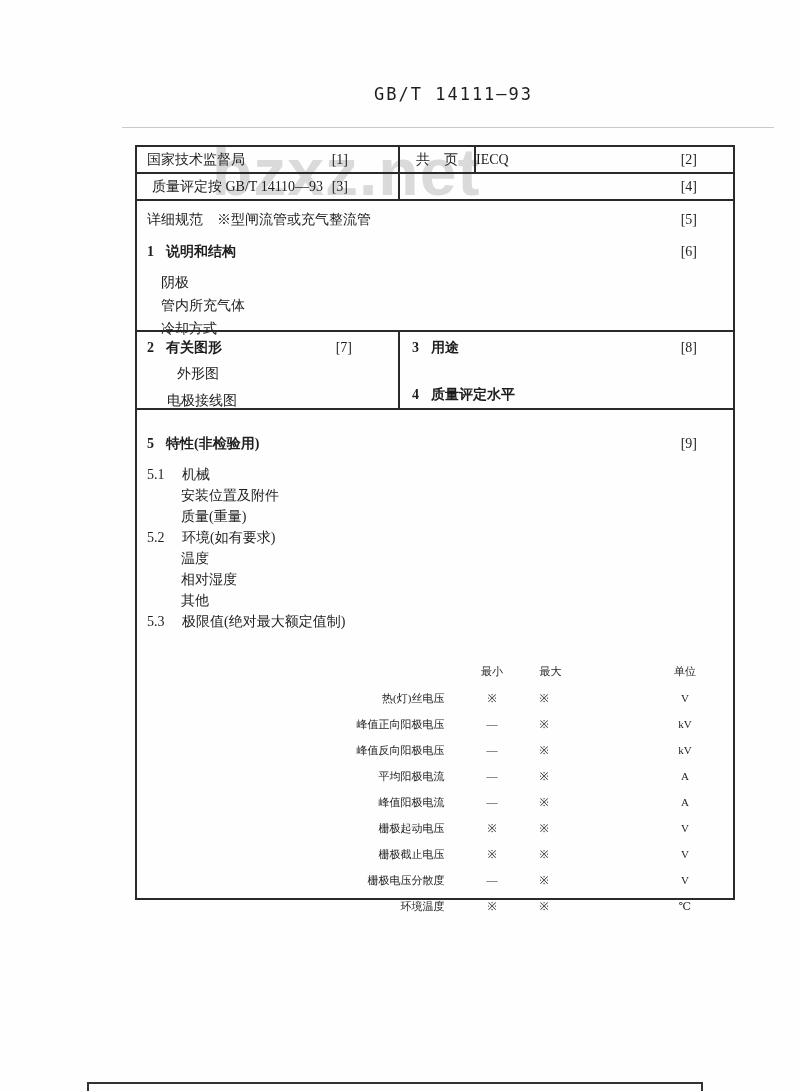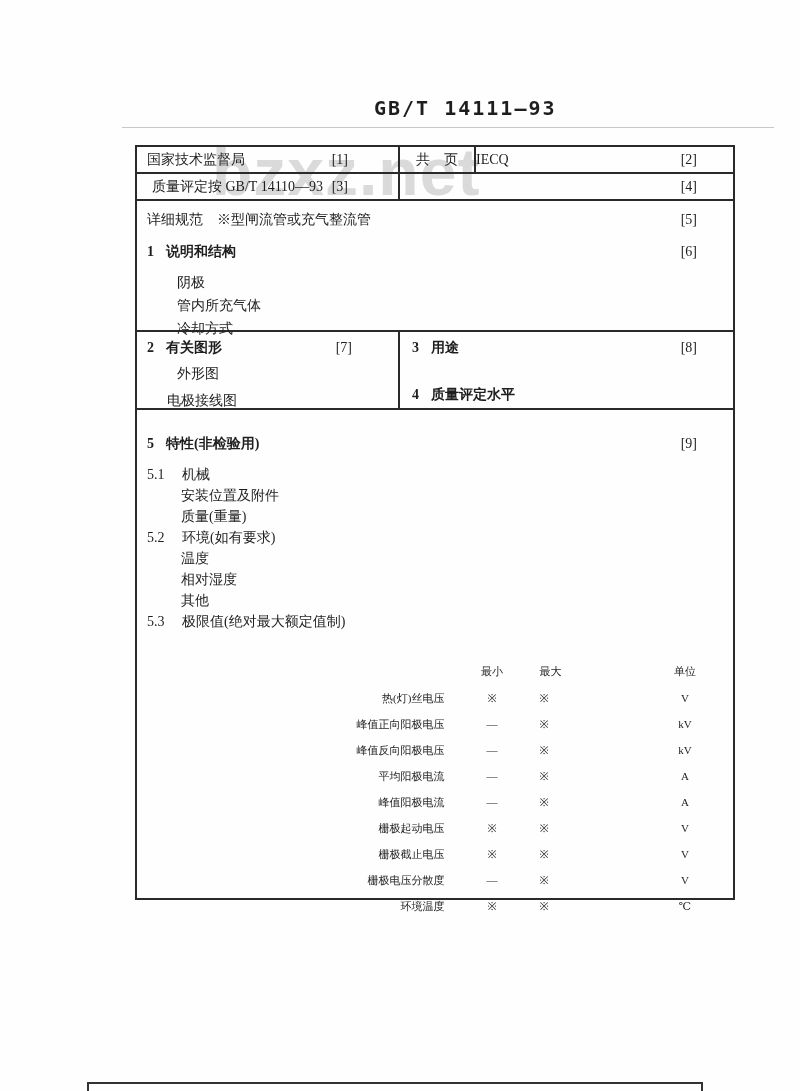--- a/index.html
+++ b/index.html
@@ -1,21 +1,21 @@
 <!DOCTYPE html>
 <html><head>
 <meta charset="utf-8">
 <style>
   html,body{margin:0;padding:0;background:#ffffff;}
   .page{
     position:relative;width:800px;height:1091px;background:#fefefe;overflow:hidden;
     font-family:"Liberation Serif","DejaVu Serif",serif;color:#1e1e1e;font-size:14px;
   }
   .doc-number{
-    position:absolute;left:374px;top:96px;font-weight:bold;font-size:20px;
+    position:absolute;left:374px;top:84px;font-weight:normal;font-size:17px;
     letter-spacing:2px;font-family:"DejaVu Sans Mono","Liberation Mono",monospace;
   }
   .faint-rule{position:absolute;left:122px;top:127px;width:652px;height:1px;background:#c9c9c9;}
   .watermark{
     position:absolute;left:212px;top:134px;z-index:0;
     font-family:"Liberation Sans","DejaVu Sans",sans-serif;
     font-weight:bold;font-size:66px;color:#dadada;letter-spacing:1px;user-select:none;
   }
   .main-box{
     position:absolute;left:135px;top:145px;width:600px;height:755px;z-index:1;
@@ -30,21 +30,21 @@
   .cell-r4{flex:1;justify-content:flex-end;}
   .ref{white-space:nowrap;}
   .ref-in1{margin-left:auto;margin-right:50px;}
   .ref-edge{margin-left:auto;margin-right:36px;}
   .sec1{height:131px;border-bottom:2px solid #2a2a2a;box-sizing:border-box;padding:9px 0 0 10px;}
   .line-flex{display:flex;line-height:20px;}
   .spec-label{margin-right:14px;}
   .sec-title{font-weight:bold;}
   .sec-num{font-weight:bold;margin-right:12px;}
   .sec1-head{margin-top:12px;}
-  .indent-items{margin-left:30px;margin-top:9px;line-height:23px;}
+  .indent-items{margin-left:14px;margin-top:9px;line-height:23px;}
   .sec23{display:flex;height:78px;border-bottom:2px solid #2a2a2a;box-sizing:border-box;}
   .sec2-col{width:263px;border-right:2px solid #2a2a2a;box-sizing:border-box;padding:6px 0 0 10px;}
   .sec3-col{flex:1;padding:6px 0 0 12px;box-sizing:border-box;}
   .ref7{margin-left:auto;margin-right:46px;}
   .sec2-item1{margin-left:30px;margin-top:7px;}
   .sec2-item2{margin-left:20px;margin-top:9px;}
   .sec4-head{margin-top:27px;}
   .sec5{box-sizing:border-box;padding:24px 0 0 10px;}
   .s5sub{line-height:21px;}
   .s5sub .sub-num{margin-right:14px;}

